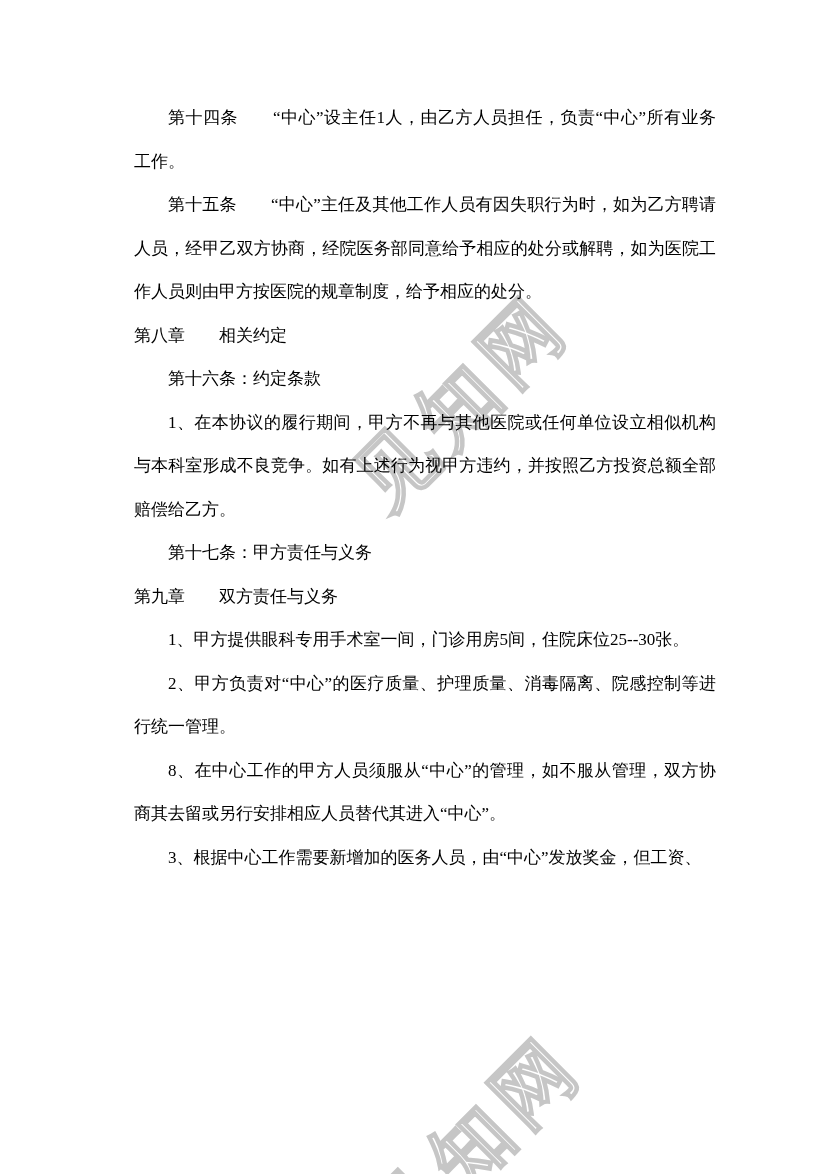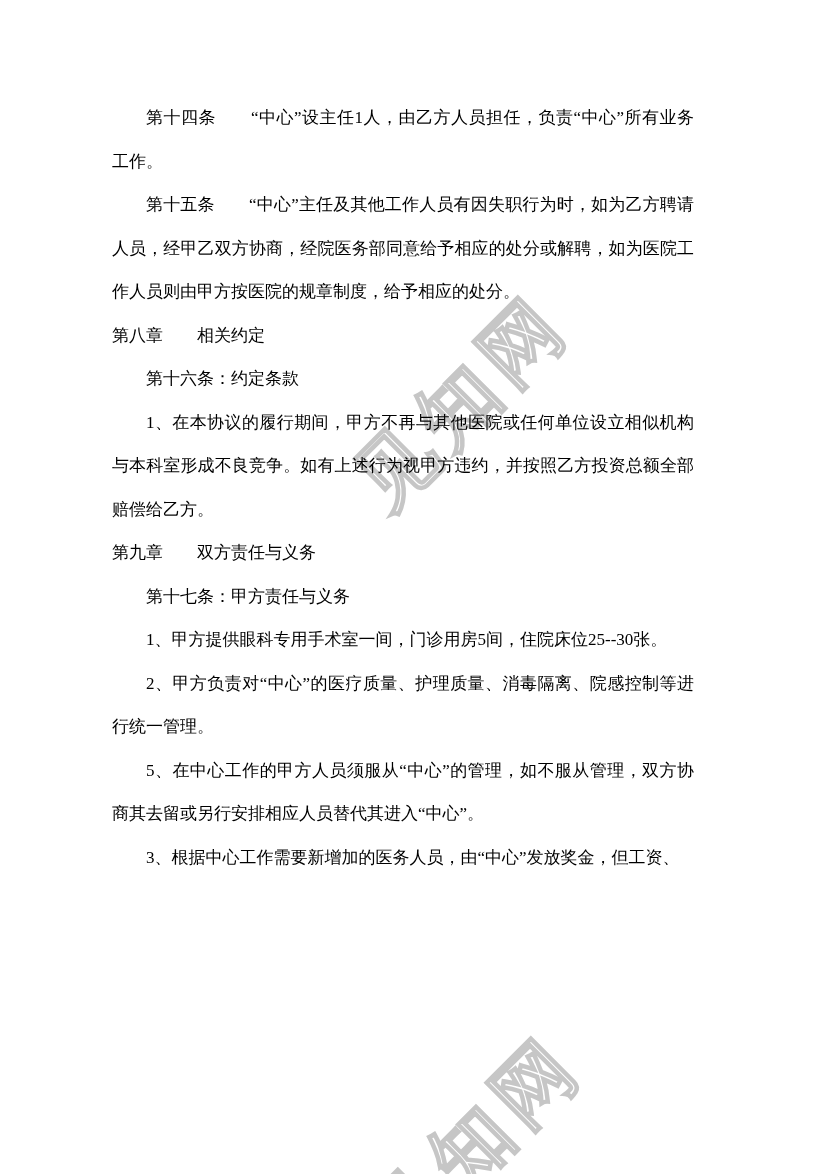--- a/index.html
+++ b/index.html
@@ -9,21 +9,21 @@
     width: 830px;
     height: 1174px;
     margin: 0 auto;
     background: #ffffff;
     overflow: hidden;
     font-family: "Liberation Serif", "DejaVu Serif", serif;
     color: #000000;
   }
   .content {
     position: absolute;
-    left: 112px;
+    left: 134px;
     top: 96px;
     width: 582px;
   }
   .para {
     font-size: 17px;
     line-height: 43.5px;
     text-align: justify;
     text-justify: inter-ideograph;
     word-break: break-all;
   }
@@ -54,21 +54,21 @@
   <div class="watermark center">见知网</div>
 
   <div class="watermark bottom">见知网</div>
 
   <div class="content">
       <p class="para body">第十四条　　“中心”设主任1人，由乙方人员担任，负责“中心”所有业务工作。</p>
       <p class="para body">第十五条　　“中心”主任及其他工作人员有因失职行为时，如为乙方聘请人员，经甲乙双方协商，经院医务部同意给予相应的处分或解聘，如为医院工作人员则由甲方按医院的规章制度，给予相应的处分。</p>
       <p class="para heading">第八章　　相关约定</p>
       <p class="para body">第十六条：约定条款</p>
       <p class="para body">1、在本协议的履行期间，甲方不再与其他医院或任何单位设立相似机构与本科室形成不良竞争。如有上述行为视甲方违约，并按照乙方投资总额全部赔偿给乙方。</p>
+      <p class="para body">第十七条：甲方责任与义务</p>
       <p class="para heading">第九章　　双方责任与义务</p>
-      <p class="para body">第十七条：甲方责任与义务</p>
       <p class="para body">1、甲方提供眼科专用手术室一间，门诊用房5间，住院床位25--30张。</p>
       <p class="para body">2、甲方负责对“中心”的医疗质量、护理质量、消毒隔离、院感控制等进行统一管理。</p>
-      <p class="para body">5、在中心工作的甲方人员须服从“中心”的管理，如不服从管理，双方协商其去留或另行安排相应人员替代其进入“中心”。</p>
+      <p class="para body">8、在中心工作的甲方人员须服从“中心”的管理，如不服从管理，双方协商其去留或另行安排相应人员替代其进入“中心”。</p>
       <p class="para body">3、根据中心工作需要新增加的医务人员，由“中心”发放奖金，但工资、</p>
     </div>
 
 </div>
 
 </body></html>

